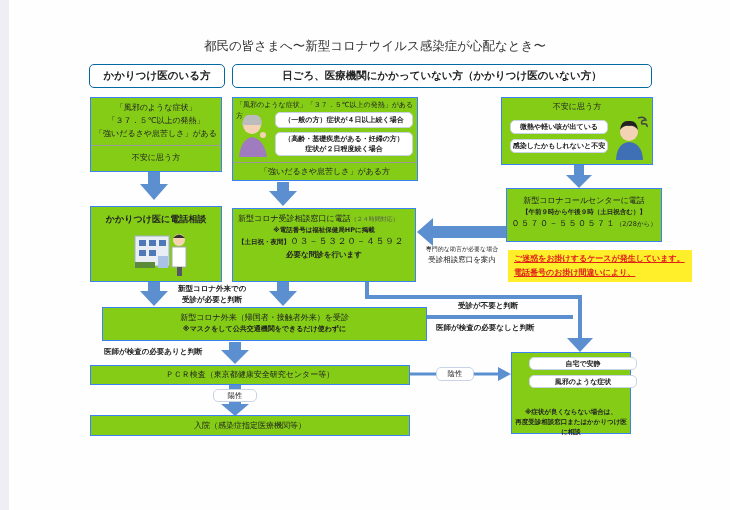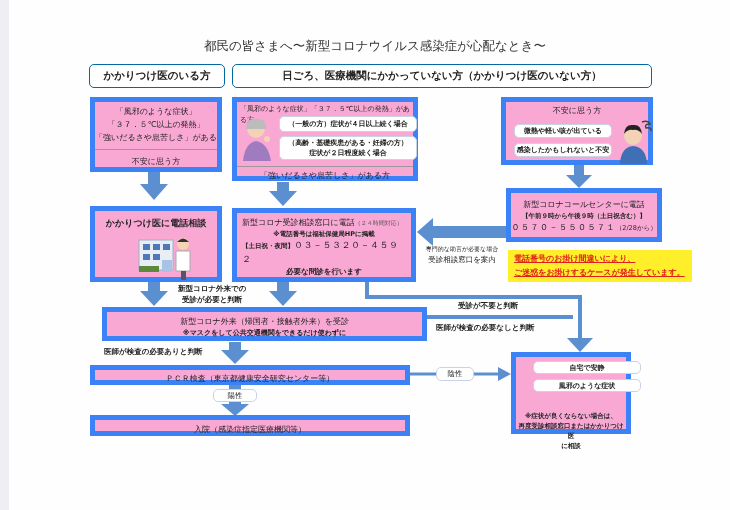--- a/index.html
+++ b/index.html
@@ -3,21 +3,21 @@
 <meta charset="utf-8">
 <style>
   html,body{margin:0;padding:0;}
   body{width:730px;height:510px;position:relative;background:#fefefe;overflow:hidden;
        font-family:"DejaVu Sans",sans-serif;color:#222;}
   .sidebar-strip{position:absolute;left:0;top:0;width:9px;height:510px;background:#efeef4;}
   .abs{position:absolute;box-sizing:border-box;}
   .title{left:150px;top:38px;width:450px;text-align:center;font-size:12.5px;color:#333;letter-spacing:0;}
   .hdr{border:1px solid #0369a1;border-radius:5px;background:#fff;font-weight:bold;font-size:10.5px;
        display:flex;align-items:center;justify-content:center;}
-  .box{border:5px solid #3b82f6;background:#f9a8d4;}
+  .box{border:1px solid #3b82f6;background:#84cc16;}
   .txt{font-size:8px;text-align:center;line-height:13px;}
   .bold{font-weight:bold;}
   .sub{border:1px solid #c8d4e6;border-radius:5px;background:#fff;font-size:7px;font-weight:bold;
        display:flex;align-items:center;justify-content:center;text-align:center;line-height:10px;}
   .divider{position:absolute;left:0;right:0;height:1px;background:#9a9a9a;}
   .lbl{font-size:7.5px;font-weight:bold;line-height:11px;}
   .note{background:#ffef2a;color:#e0211a;font-size:8px;font-weight:bold;text-decoration:underline;
         line-height:14px;padding:2px 6px;}
   svg.flow{position:absolute;left:0;top:0;}
   .figure{position:absolute;}
@@ -163,22 +163,22 @@
     <span>０５７０－５５０５７１</span><span style="font-size:6.5px;letter-spacing:0;">（2/28から）</span>
   </div>
 </div>
 
 <div class="abs" style="left:418px;top:244px;width:88px;text-align:center;">
   <div style="font-size:6px;line-height:10px;">専門的な助言が必要な場合</div>
   <div style="font-size:7.5px;line-height:12px;">受診相談窓口を案内</div>
 </div>
 
 <div class="abs note" style="left:508px;top:250px;width:184px;">
+  <div>ご迷惑をお掛けするケースが発生しています。</div>
   <div>電話番号のお掛け間違いにより、</div>
-  <div>ご迷惑をお掛けするケースが発生しています。</div>
 </div>
 
 <div class="abs lbl" style="left:178px;top:283px;text-align:center;">
   <div>新型コロナ外来での</div>
   <div>受診が必要と判断</div>
 </div>
 <div class="abs lbl" style="left:458px;top:300px;">受診が不要と判断</div>
 
 <div class="abs box" style="left:102px;top:307px;width:325px;height:34px;">
   <div class="txt" style="padding-top:4px;line-height:12px;">新型コロナ外来（帰国者・接触者外来）を受診</div>

